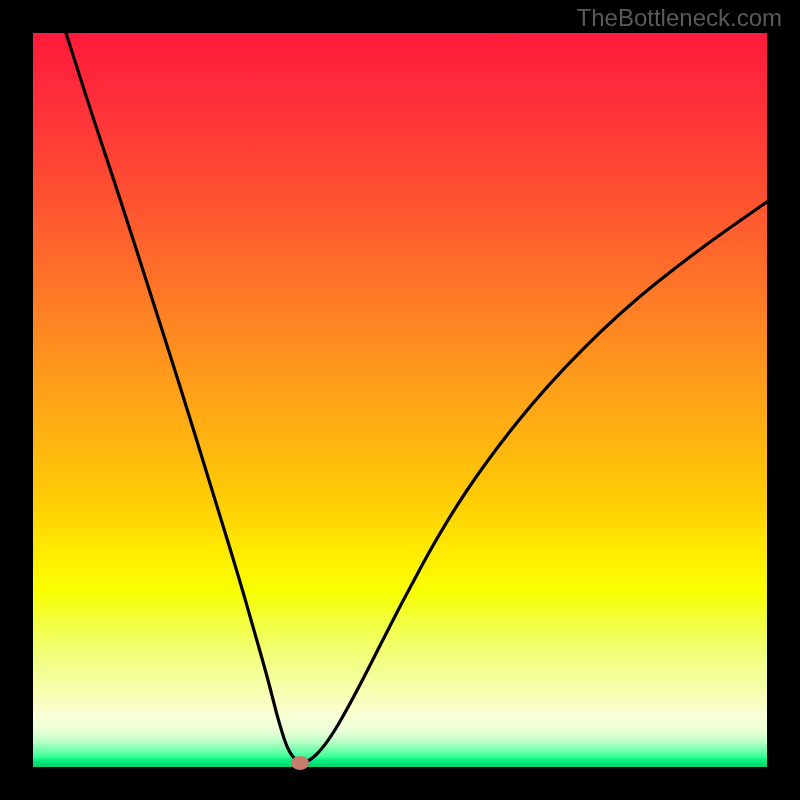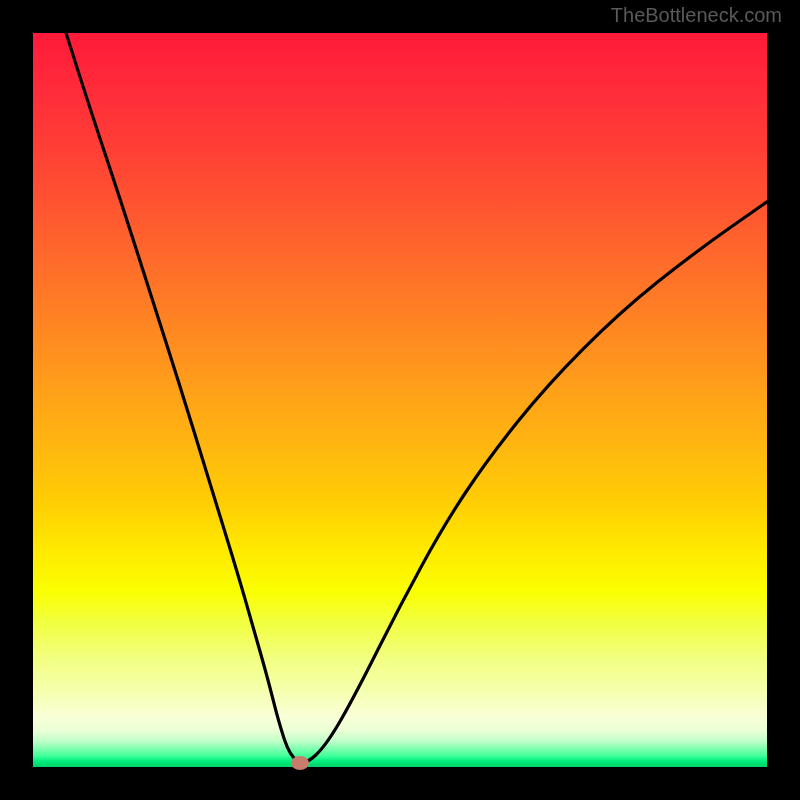--- a/index.html
+++ b/index.html
@@ -8,21 +8,21 @@
     height: 800px;
     background: #000;
     position: relative;
     font-family: Arial, sans-serif;
   }
   .watermark {
     position: absolute;
     top: 4px;
     right: 18px;
     color: #5a5a5a;
-    font-size: 20px;
+    font-size: 24px;
     font-weight: 500;
     z-index: 10;
   }
   .plot-area {
     position: absolute;
     left: 33px;
     top: 33px;
     width: 734px;
     height: 734px;
     background: linear-gradient(to bottom,

